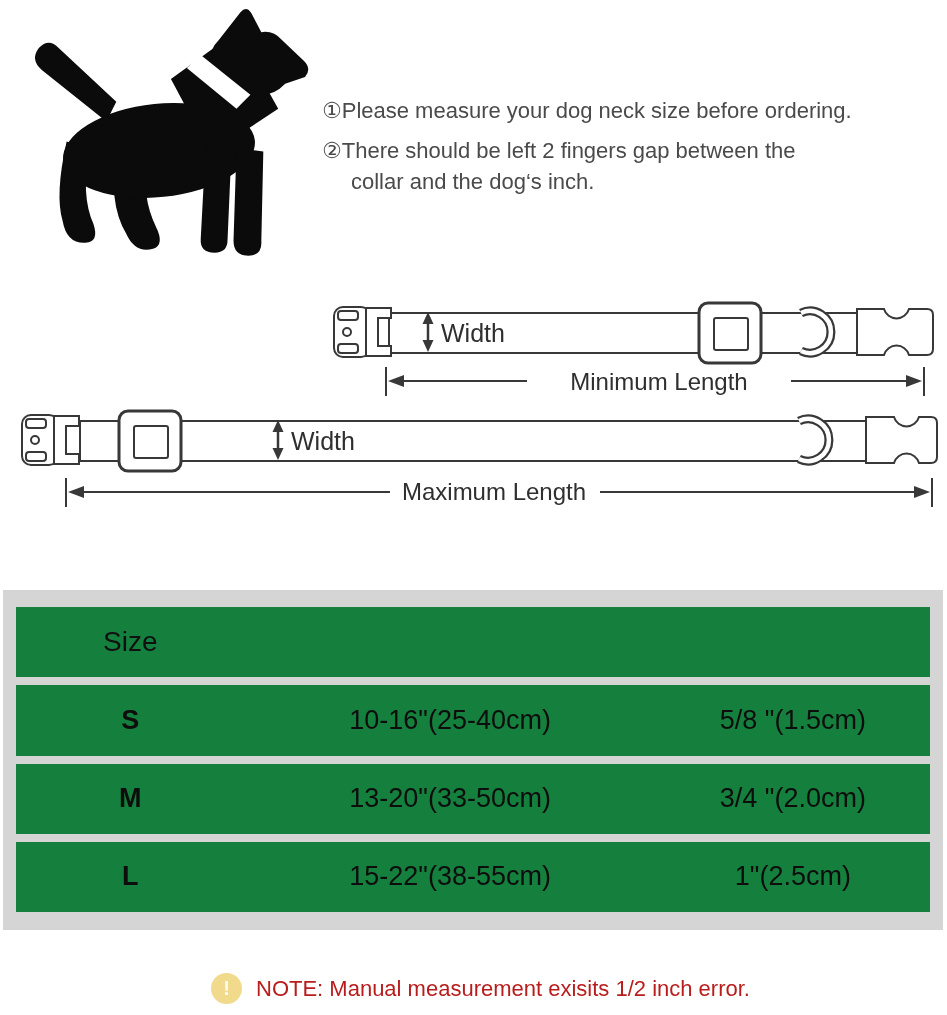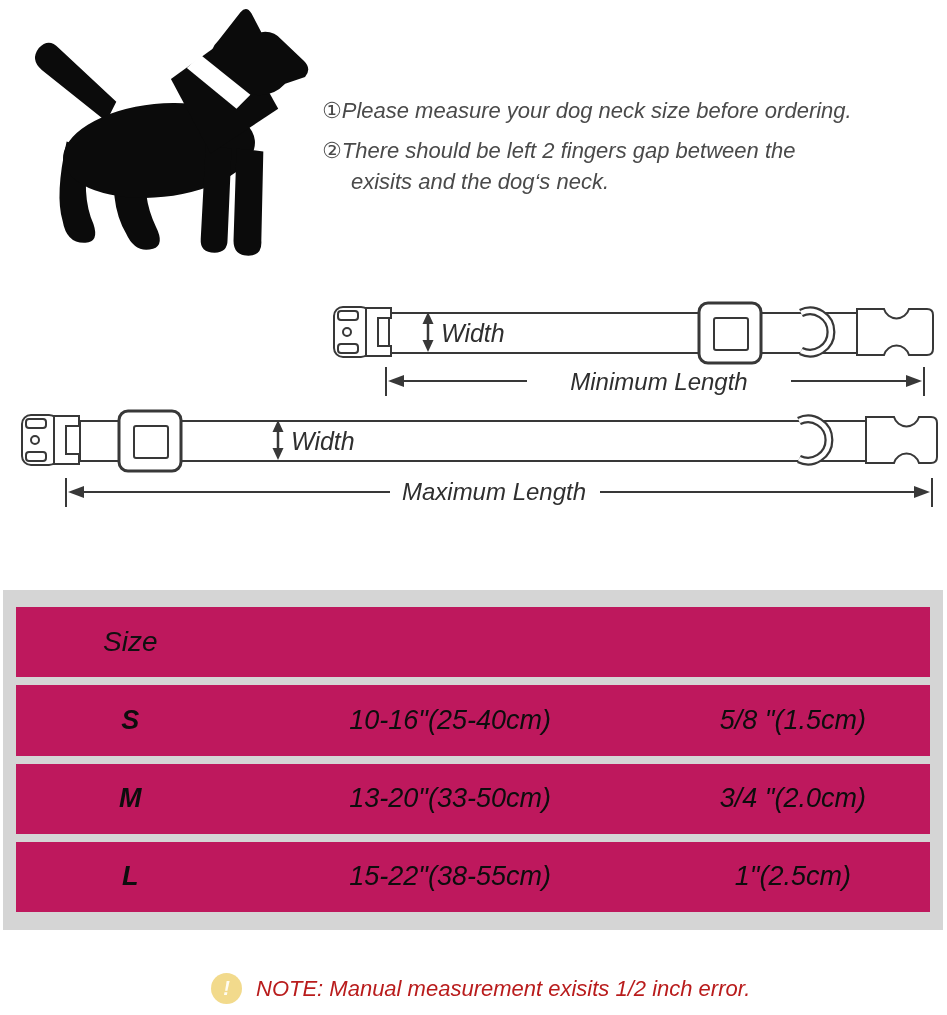--- a/index.html
+++ b/index.html
@@ -1,34 +1,34 @@
 <!DOCTYPE html>
 <html><head>
 <meta charset="utf-8">
 <style>
   html,body{margin:0;padding:0;background:#fff;}
   .canvas{
     position:relative;width:947px;height:1015px;background:#ffffff;overflow:hidden;
-    font-family:"Liberation Sans","DejaVu Sans",sans-serif;color:#222;font-style:italic;
+    font-family:"Liberation Sans","DejaVu Sans",sans-serif;color:#222;
   }
   
   .dog-wrap{position:absolute;left:12px;top:4px;width:298px;height:264px;}
   
   .instructions{position:absolute;left:322px;top:96px;width:625px;font-size:22px;line-height:30px;color:#4a4a4a;}
   .instructions .step1{margin-bottom:10px;}
   .instructions .step2-l2{margin-left:29px;margin-top:1px;}
   
   .diagrams{position:absolute;left:0;top:288px;width:947px;height:232px;}
   .diagrams text{fill:#2f2f2f;font-family:"Liberation Sans","DejaVu Sans",sans-serif;}
   
   .size-table{
     position:absolute;left:3px;top:590px;width:940px;height:340px;background:#d5d5d5;
     box-sizing:border-box;padding:17px 13px 18px;display:flex;flex-direction:column;gap:8px;
   }
-  .t-row{background:#be185d;flex:1;display:grid;grid-template-columns:25% 45% 30%;
+  .t-row{background:#15803d;flex:1;display:grid;grid-template-columns:25% 45% 30%;
     align-items:center;text-align:center;font-size:27px;color:#0d0d0d;}
   .t-row.header{font-size:28px;color:#101010;}
   .t-row .cell-size{font-weight:bold;}
   
   .note{position:absolute;left:211px;top:973px;display:flex;align-items:center;gap:14px;}
   .note-icon{width:31px;height:31px;border-radius:50%;background:#f2da8c;color:#fffdf2;
     font-weight:bold;font-size:20px;line-height:31px;text-align:center;flex:0 0 auto;}
   .note-text{font-size:22px;color:#b91c1c;}
 </style>
 </head>
@@ -48,21 +48,21 @@
         <path d="M160,75 L225,28 L268,105 L200,150 Z"></path>
         <path d="M197,64 Q199,44 208,36 L230,8 Q236,1 241,9 L251,28 Q263,26 272,36 L294,57 Q302,65 295,73 L275,80 Q262,94 243,91 L225,96 Q203,98 197,64 Z"></path>
         <path fill="#ffffff" d="M176,64 L190,51 L240,91 L226,105 Z"></path>
       </g>
     </svg>
   </div>
 
   <div class="instructions">
     <div class="step1">①Please measure your dog neck size before ordering.</div>
     <div class="step2-l1">②There should be left 2 fingers gap between the</div>
-    <div class="step2-l2">exisits and the dog‘s neck.</div>
+    <div class="step2-l2">collar and the dog‘s inch.</div>
   </div>
 
   <svg class="diagrams" viewBox="0 288 947 232">
     <g stroke="#383838" fill="none" stroke-width="2">
 
       <g>
         <rect x="389" y="313" width="468" height="40" fill="#ffffff"></rect>
 
         <g fill="#ffffff">
           <rect x="334" y="307" width="36" height="50" rx="9"></rect>

